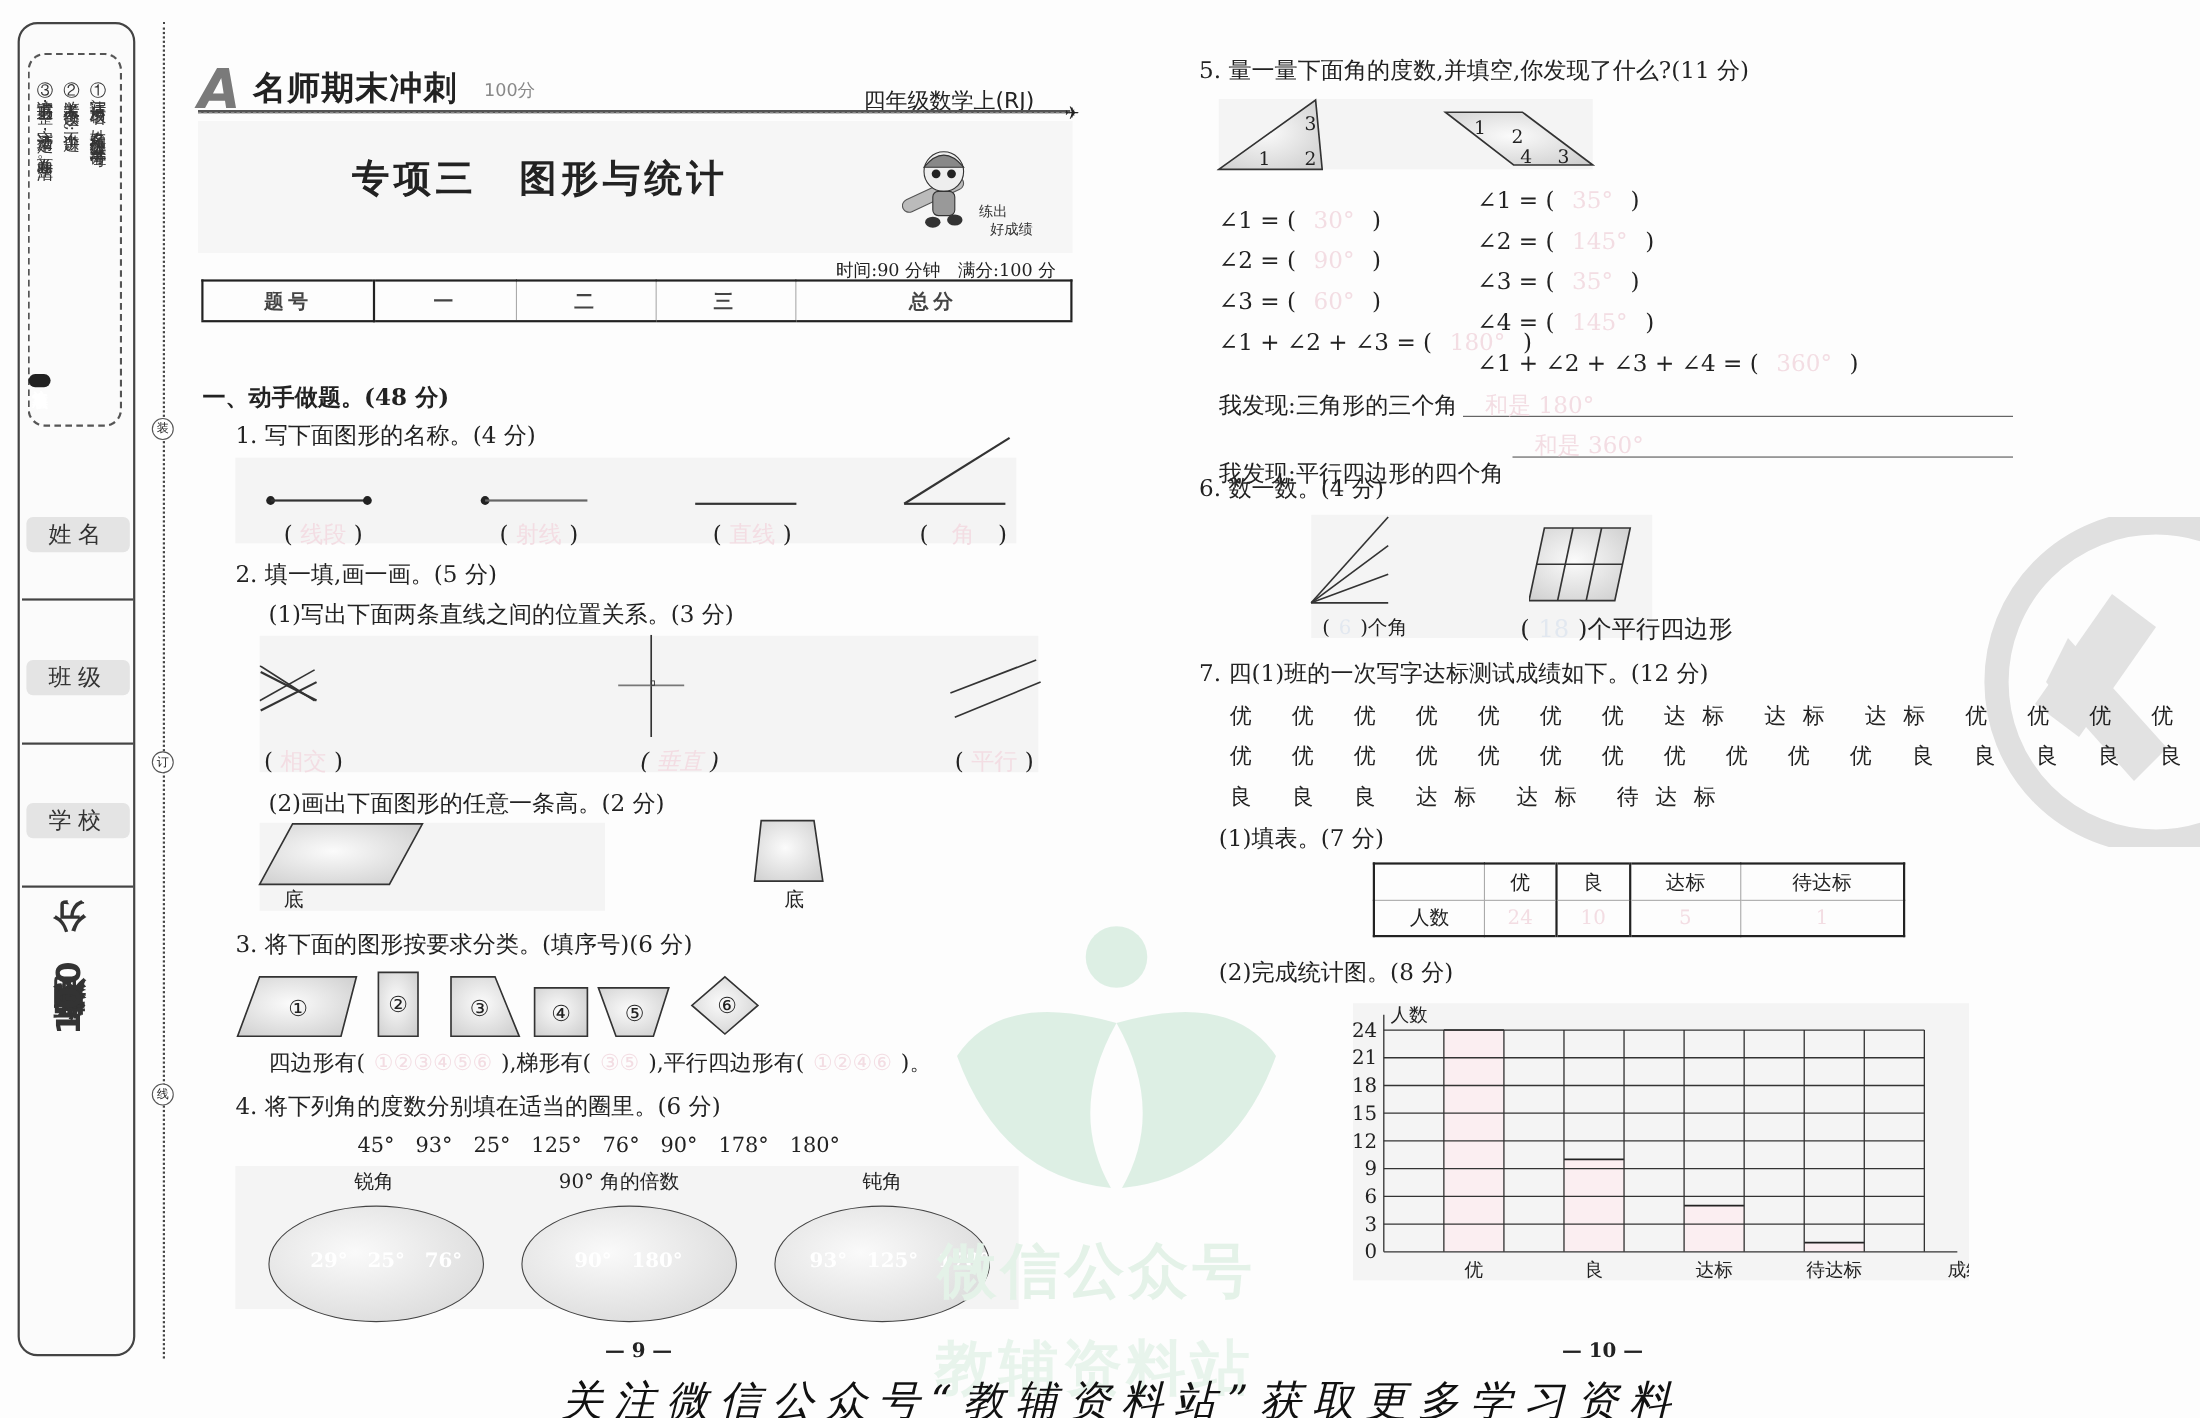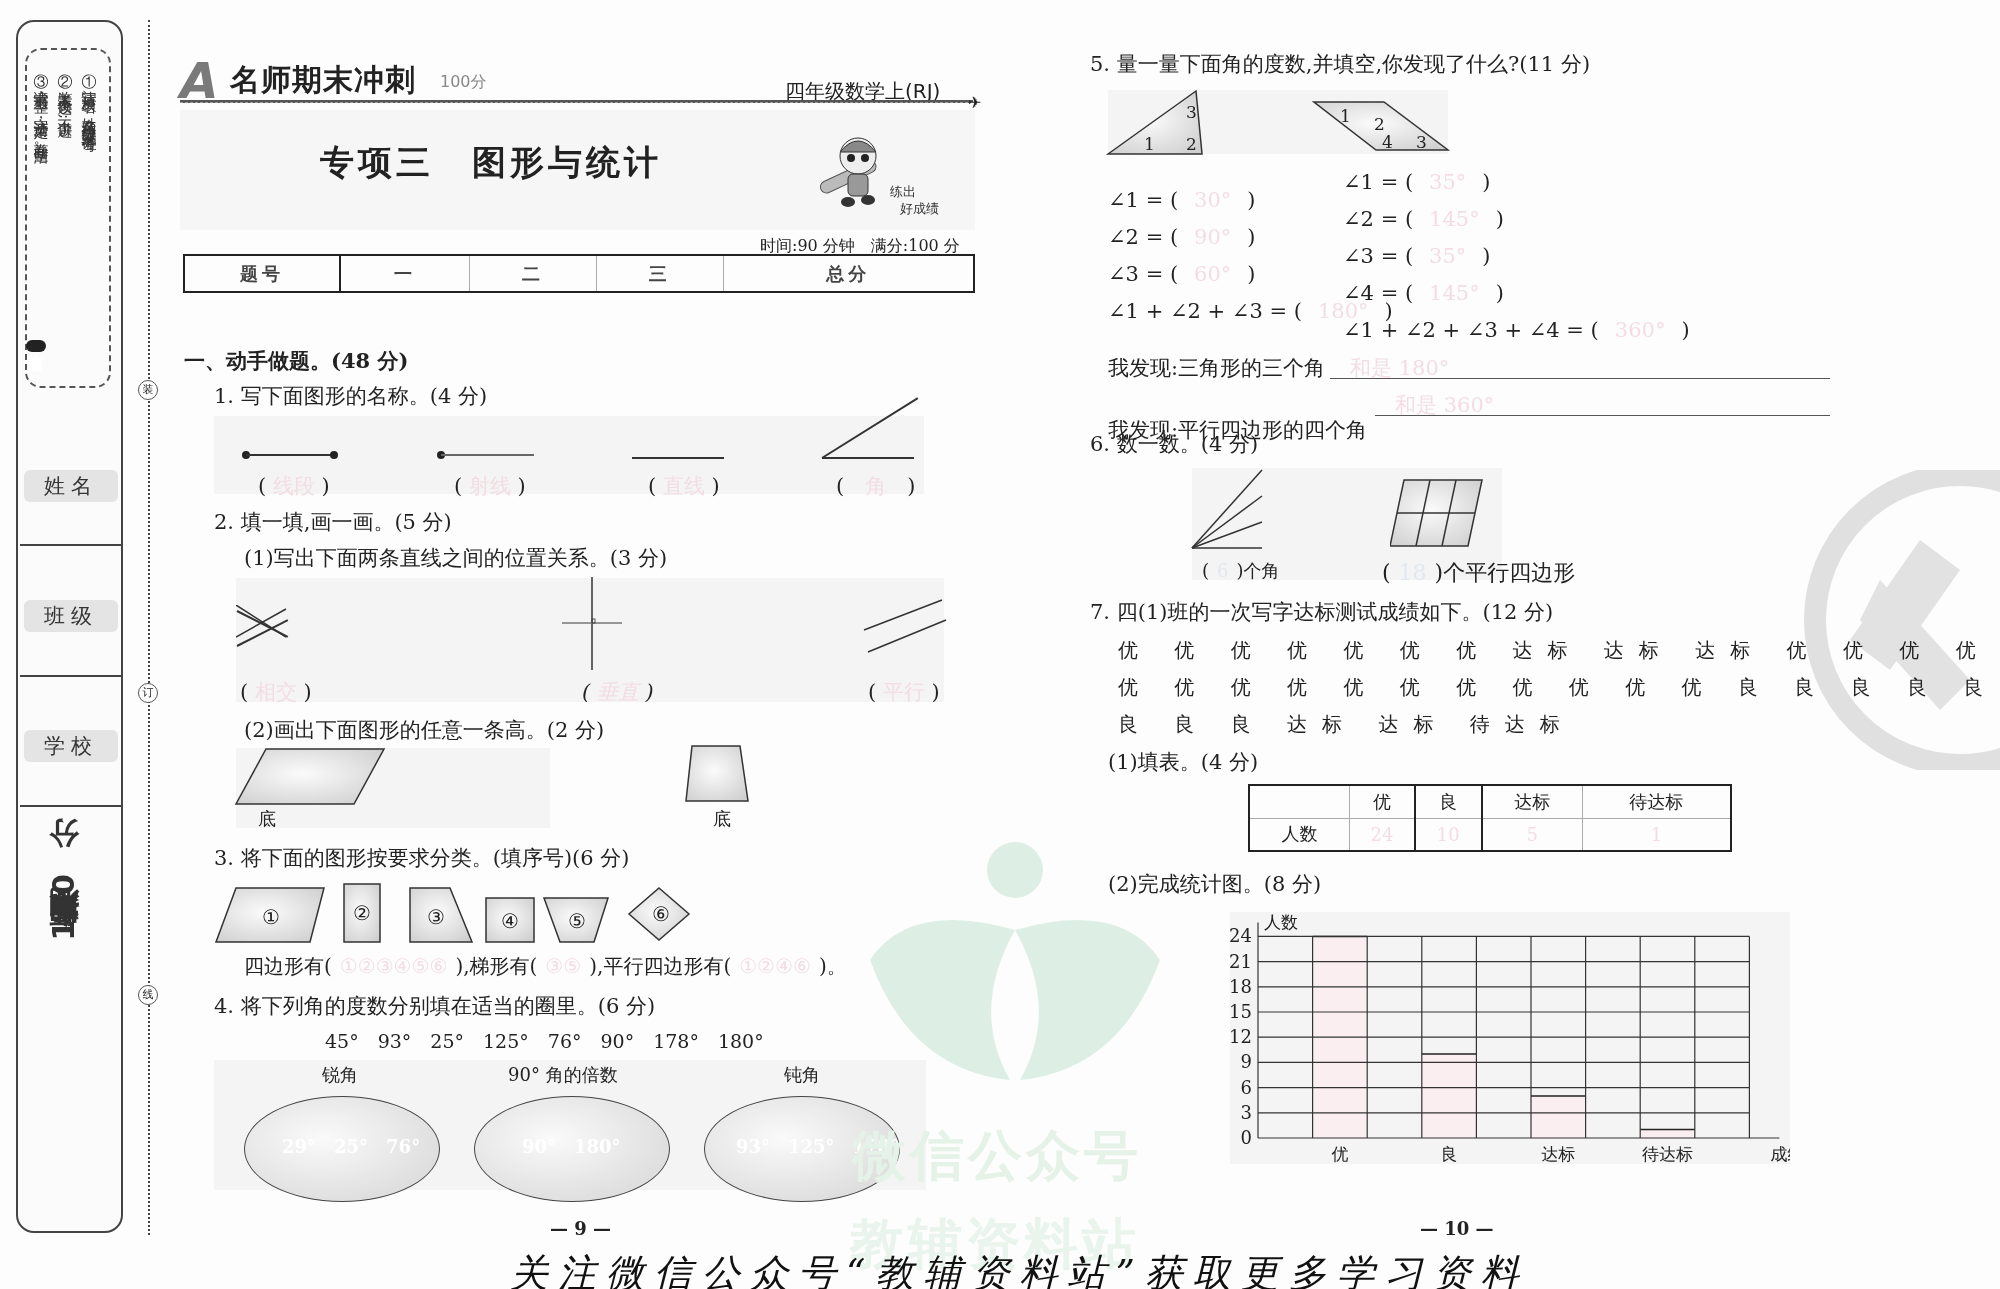--- a/index.html
+++ b/index.html
@@ -273,21 +273,21 @@
   <line x1="40" y1="2" x2="26" y2="68" stroke="#333" stroke-width="1.5"></line>
   <line x1="66" y1="2" x2="52" y2="68" stroke="#333" stroke-width="1.5"></line>
 </svg>
 <div class="abs txt" style="left:1202px;top:560px;font-size:18px;">(<span class="faint-b" style="margin:0 8px;">6</span>)个角</div>
 <div class="abs txt" style="left:1382px;top:560px;font-size:22px;">(<span class="faint-b" style="margin:0 8px;">18</span>)个平行四边形</div>
 
 <div class="abs txt" style="left:1090px;top:600px;">7. 四(1)班的一次写字达标测试成绩如下。(12 分)</div>
 <div class="abs txt grade-row" style="left:1118px;top:638px;font-size:20px;letter-spacing:15px;">优 优 优 优 优 优 优 达标 达标 达标 优 优 优 优 优 优</div>
 <div class="abs txt grade-row" style="left:1118px;top:675px;font-size:20px;letter-spacing:15px;">优 优 优 优 优 优 优 优 优 优 优 良 良 良 良 良 良 良</div>
 <div class="abs txt grade-row" style="left:1118px;top:712px;font-size:20px;letter-spacing:15px;">良 良 良 达标 达标 待达标</div>
-<div class="abs txt" style="left:1108px;top:750px;">(1)填表。(4 分)</div>
+<div class="abs txt" style="left:1108px;top:750px;">(1)填表。(7 分)</div>
 
 <table class="tally">
   <tbody>
       <tr>
     <td></td>
     <td>优</td>
     <td class="colsep">良</td>
     <td class="colsep">达标</td>
     <td>待达标</td>
   </tr>

